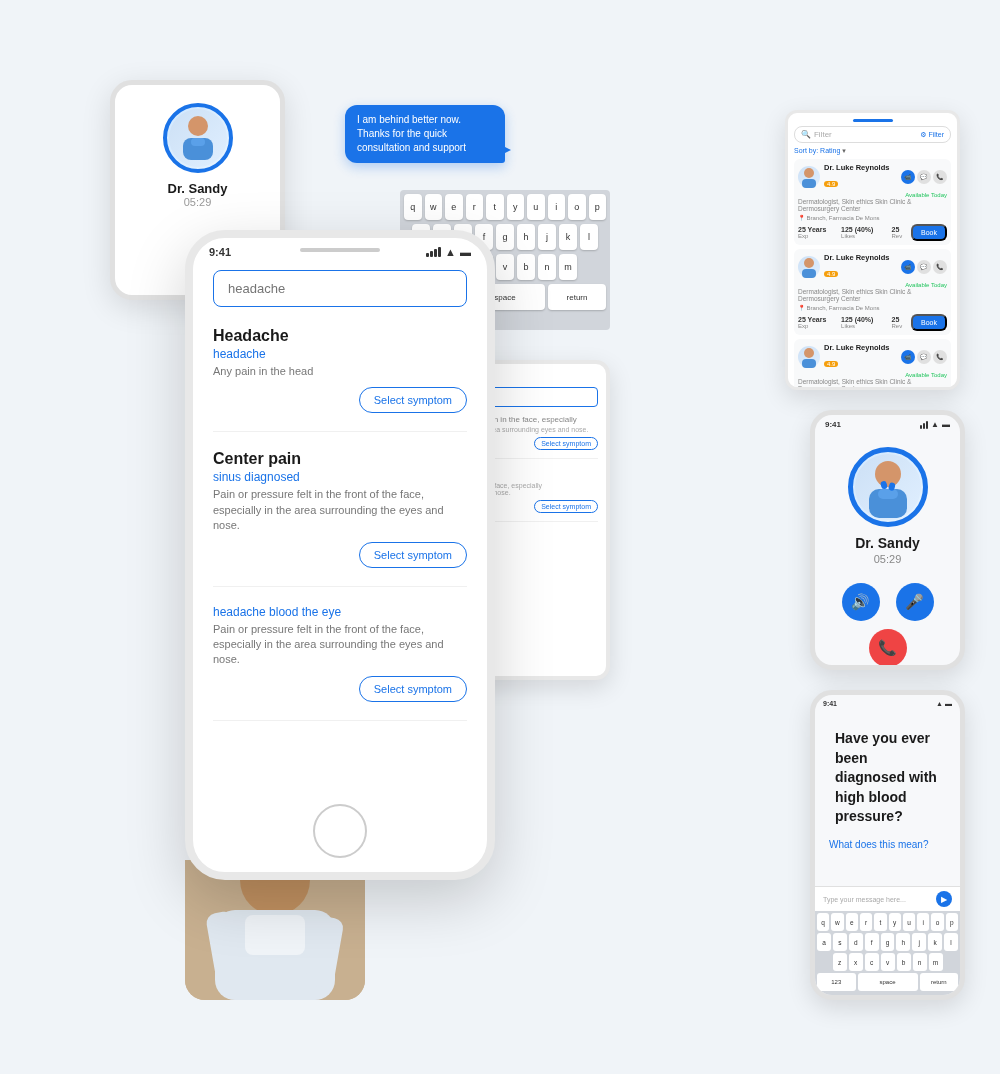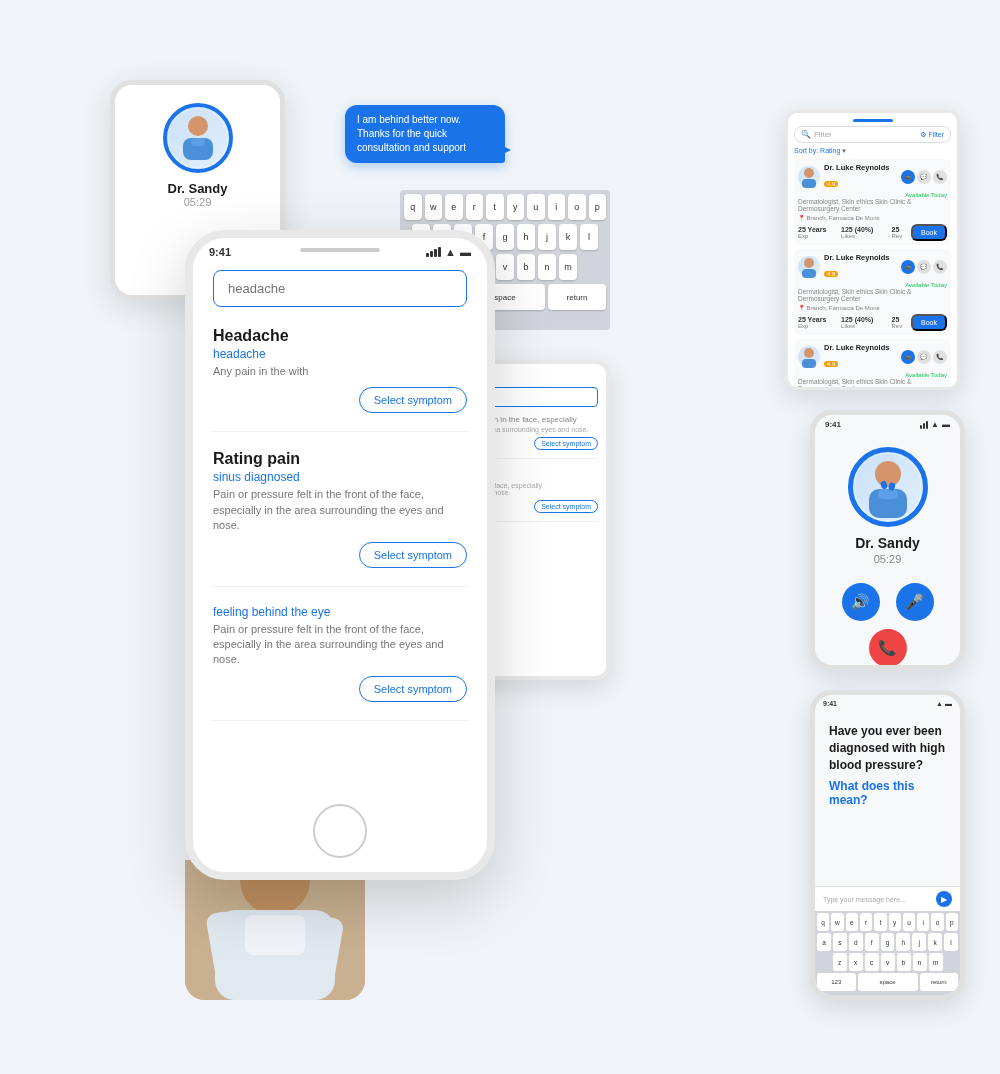--- a/index.html
+++ b/index.html
@@ -446,28 +446,28 @@
       padding: 5px 8px 2px;
       font-size: 7px;
       font-weight: 600;
       color: #333;
     }
     .cb-chat-area {
       padding: 8px;
       flex: 1;
     }
     .cb-question {
-      font-size: 12px;
+      font-size: 14px;
       color: #1a1a1a;
       line-height: 1.4;
       padding: 6px;
-      margin: 0;
+      margin: 6px;
     }
     .cb-question-bold { font-weight: 700; }
-    .cb-link { font-size: 12px; color: #1a73e8; margin: 0 6px; font-weight: bold; }
+    .cb-link { font-size: 10px; color: #1a73e8; margin: 0 6px; }
     .cb-keyboard-area {
       position: absolute;
       bottom: 0;
       width: 100%;
     }
     .cb-input-bar {
       background: #fff;
       border-top: 1px solid #e0e0e0;
       padding: 4px 8px;
       display: flex;
@@ -621,33 +621,33 @@
     </div>
   </div>
   <div class="phone-content">
     <div class="search-input-wrap">
       <input class="search-input" type="text" placeholder="headache" style="">
     </div>
 
     <div class="symptom-item clearfix">
       <div class="symptom-name">Headache</div>
       <div class="symptom-tag">headache</div>
-      <div class="symptom-desc">Any pain in the with</div>
+      <div class="symptom-desc">Any pain in the head</div>
       <button class="select-btn">Select symptom</button>
     </div>
 
     <div class="symptom-item clearfix">
-      <div class="symptom-name">Rating pain</div>
+      <div class="symptom-name">Center pain</div>
       <div class="symptom-tag">sinus diagnosed</div>
       <div class="symptom-desc">Pain or pressure felt in the front of the face, especially in the area surrounding the eyes and nose.</div>
       <button class="select-btn">Select symptom</button>
     </div>
 
     <div class="symptom-item clearfix">
-      <div class="symptom-tag">feeling behind the eye</div>
+      <div class="symptom-tag">headache blood the eye</div>
       <div class="symptom-desc">Pain or pressure felt in the front of the face, especially in the area surrounding the eyes and nose.</div>
       <button class="select-btn">Select symptom</button>
     </div>
   </div>
 </div>
 
 <div class="doctor-list-panel">
   <div class="dl-top-bar"></div>
   <div class="dl-search">
     <span class="dl-search-icon">🔍</span>

